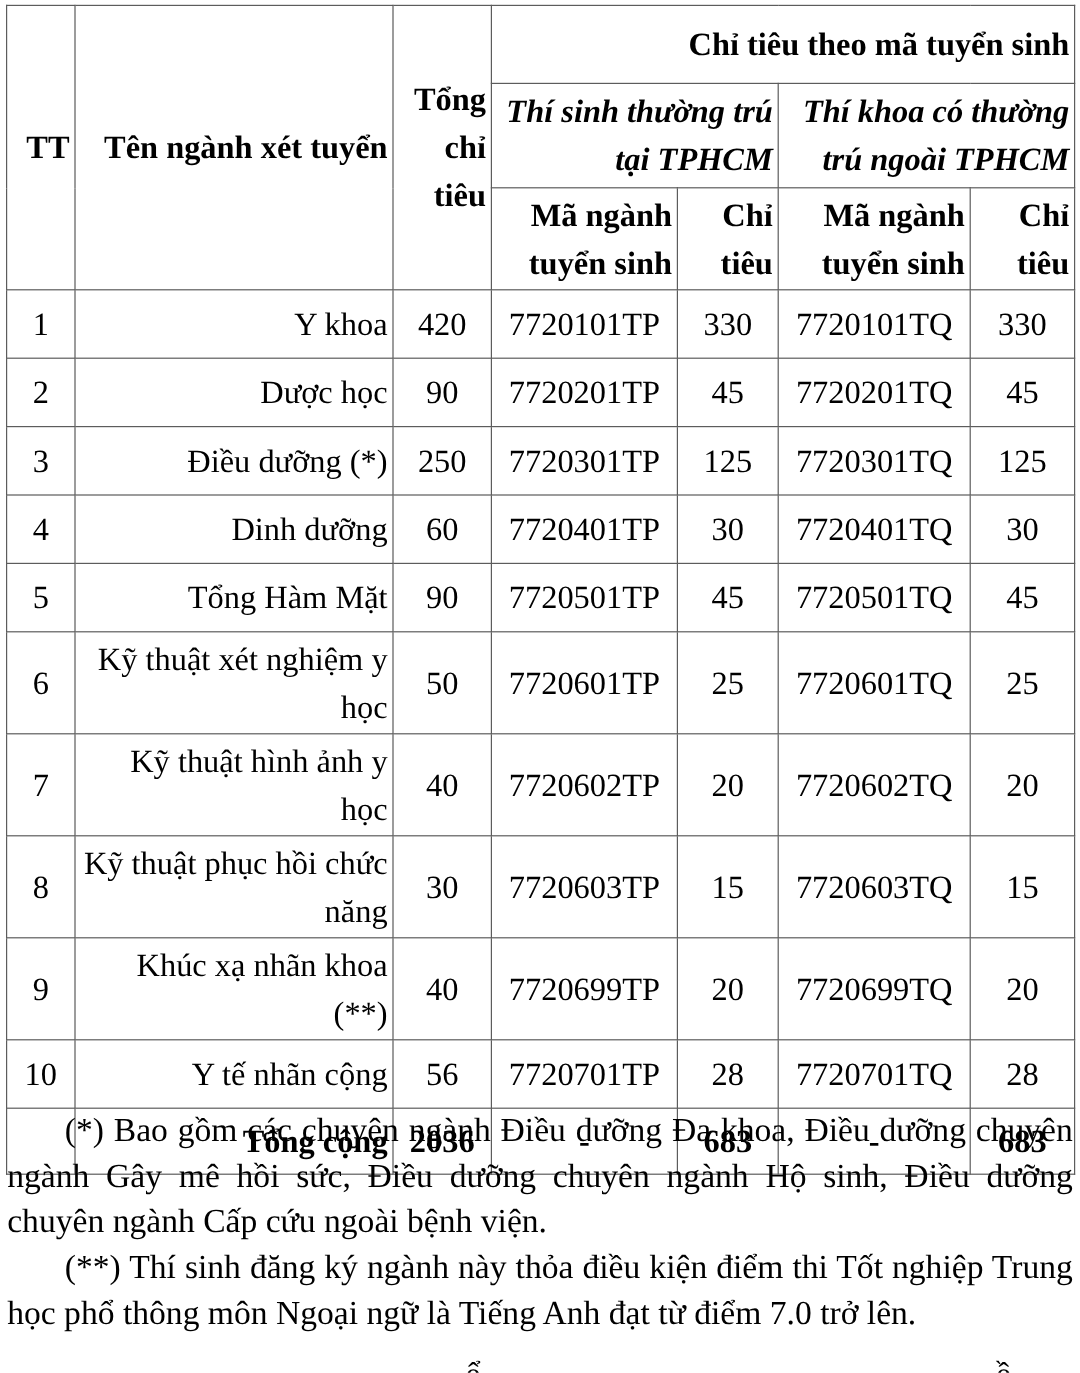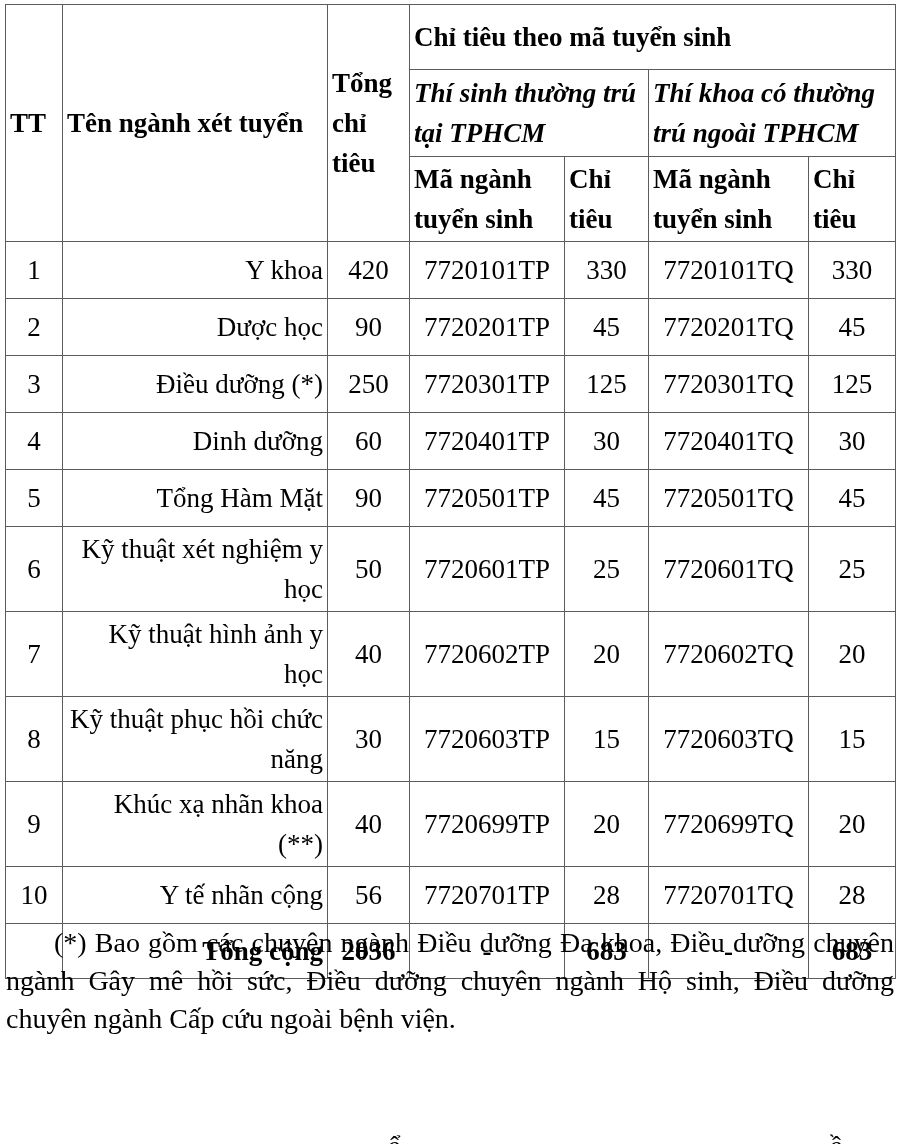--- a/index.html
+++ b/index.html
@@ -26,21 +26,21 @@
   table.quota th, table.quota td {
     border: 1.5px solid #5c5c5c;
     font-size: 27px;
     line-height: 40px;
     padding: 2px 4px;
     vertical-align: middle;
     overflow: hidden;
   }
   table.quota thead th {
     font-weight: bold;
-    text-align: left;
+    text-align: right;
   }
   tr.hr1 th { height: 60px; }
   tr.hr2 th { height: 82px; font-style: italic; }
   tr.hr3 th { height: 76px; }
   tbody td { height: 52px; }
   td.ctr { text-align: center; }
   td.name {
     text-align: right;
     padding-left: 13px;
     padding-right: 6px;
@@ -210,18 +210,19 @@
       <td class="ctr">-</td>
       <td class="ctr">683</td>
       <td class="ctr">-</td>
       <td class="ctr">683</td>
     </tr>
   </tfoot>
 </table>
 
 <div class="footnotes">
   <p>(*) Bao gồm các chuyên ngành Điều dưỡng Đa khoa, Điều dưỡng chuyên ngành Gây mê hồi sức, Điều dưỡng chuyên ngành Hộ sinh, Điều dưỡng chuyên ngành Cấp cứu ngoài bệnh viện.</p>
+  <p>(**) Thí sinh đăng ký ngành này thỏa điều kiện điểm thi Tốt nghiệp Trung học phổ thông môn Ngoại ngữ là Tiếng Anh đạt từ điểm 7.0 trở lên.</p>
 </div>
 
 <div class="clipped-line">
   <span class="clipped-frag-1">ể</span>
   <span class="clipped-frag-2">ề</span>
 </div>
 
 </body></html>

